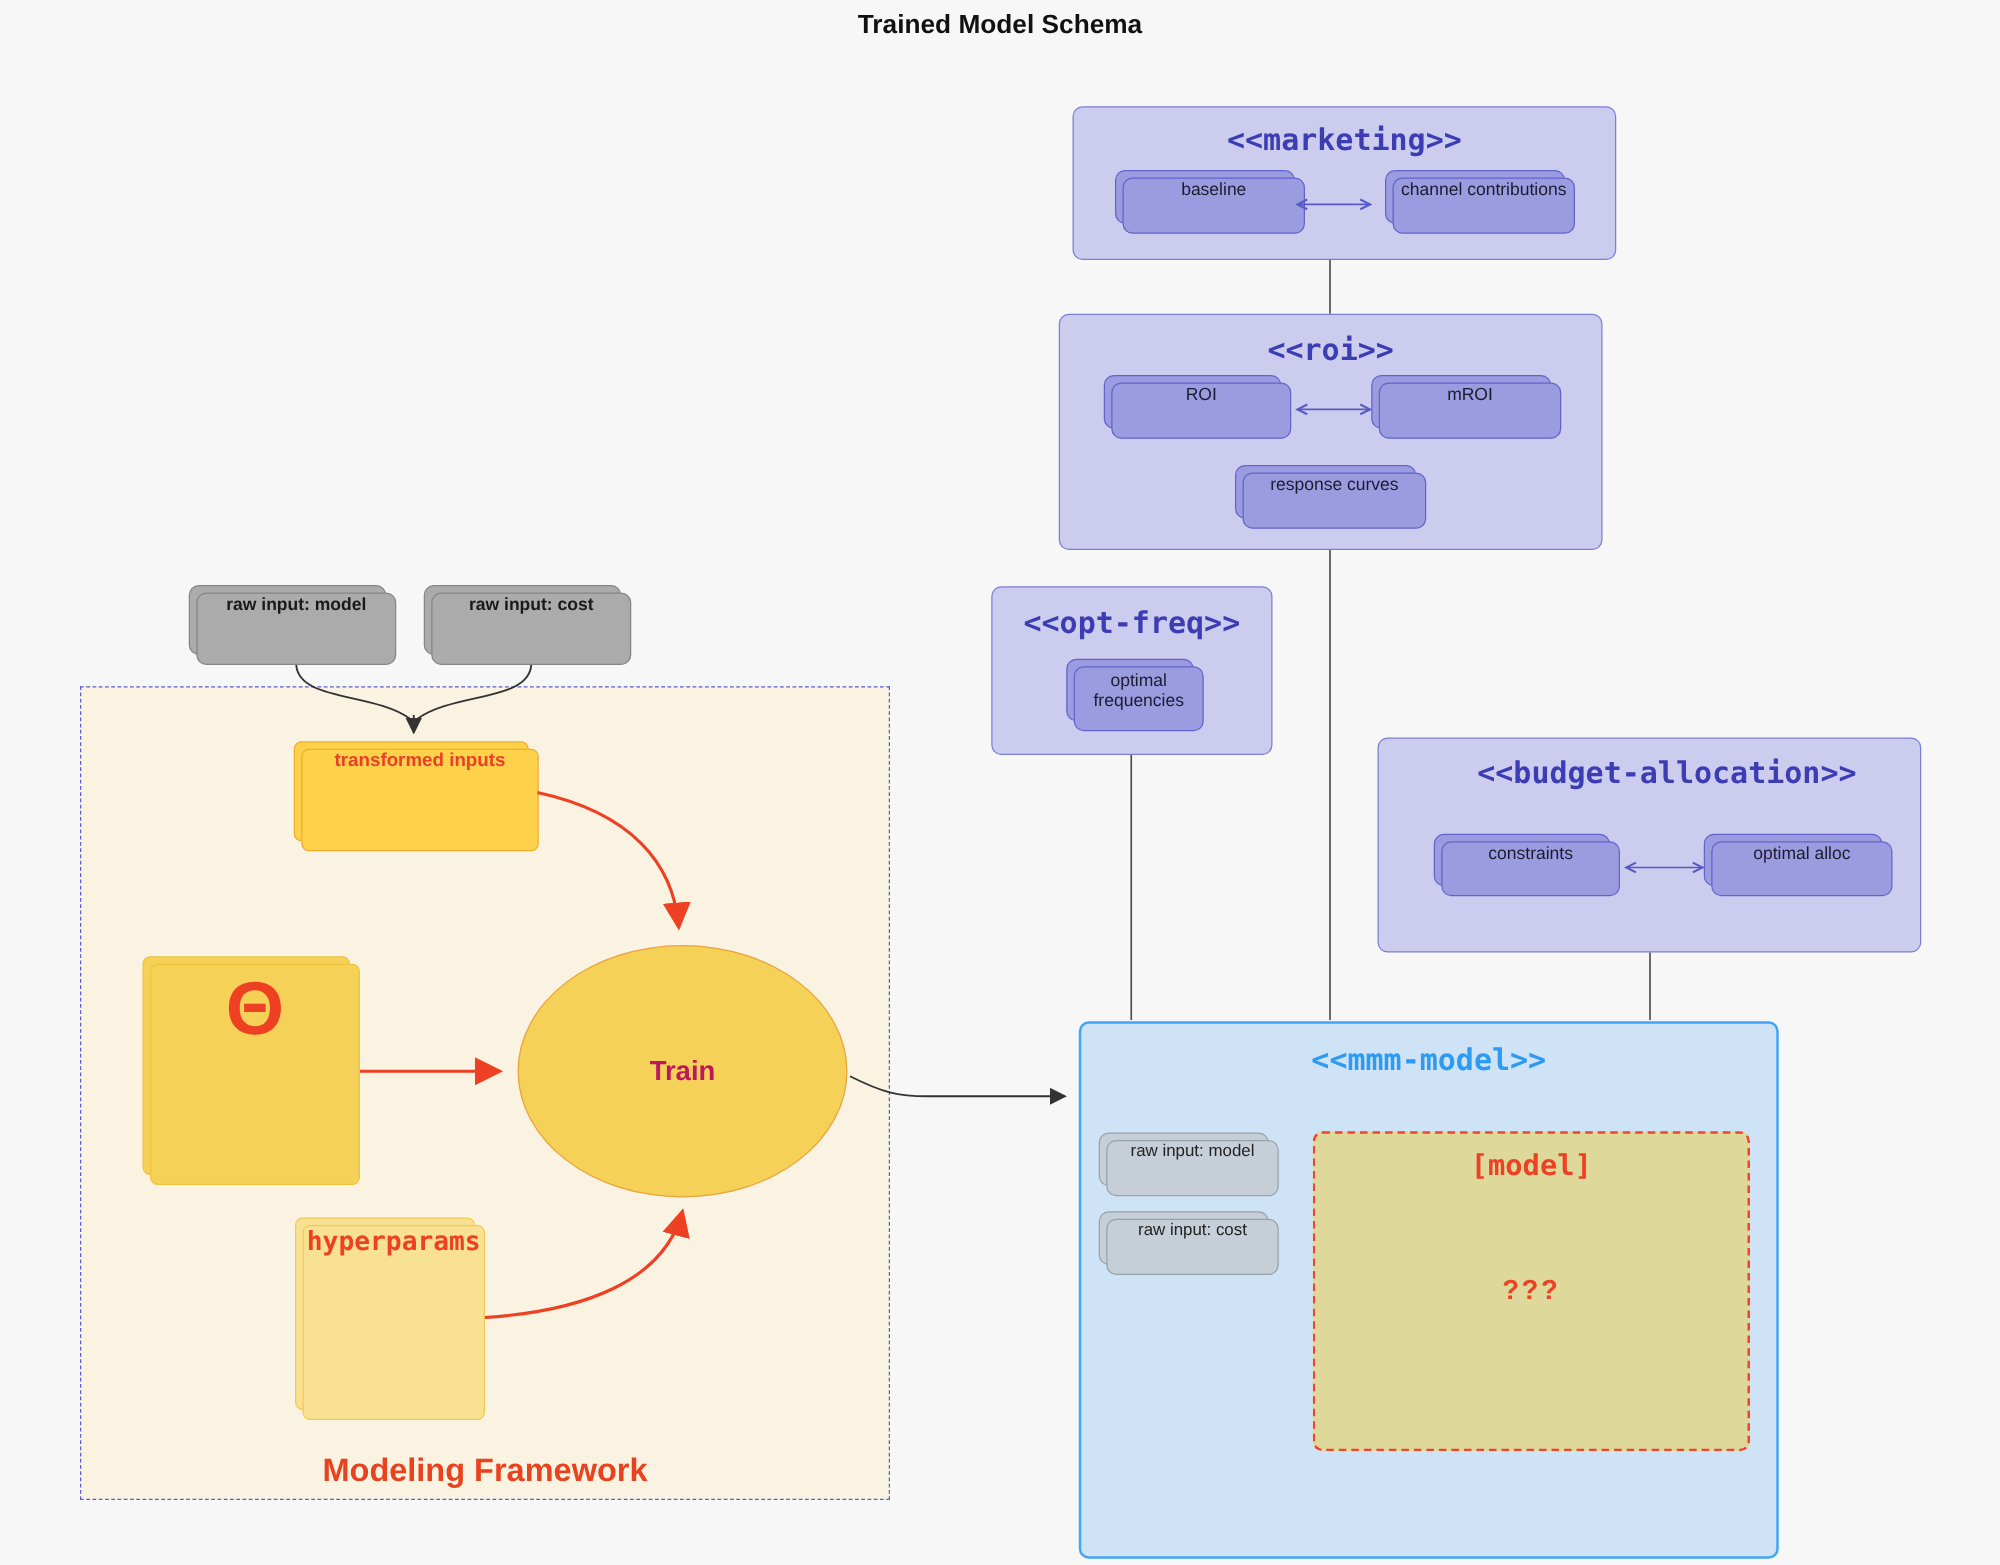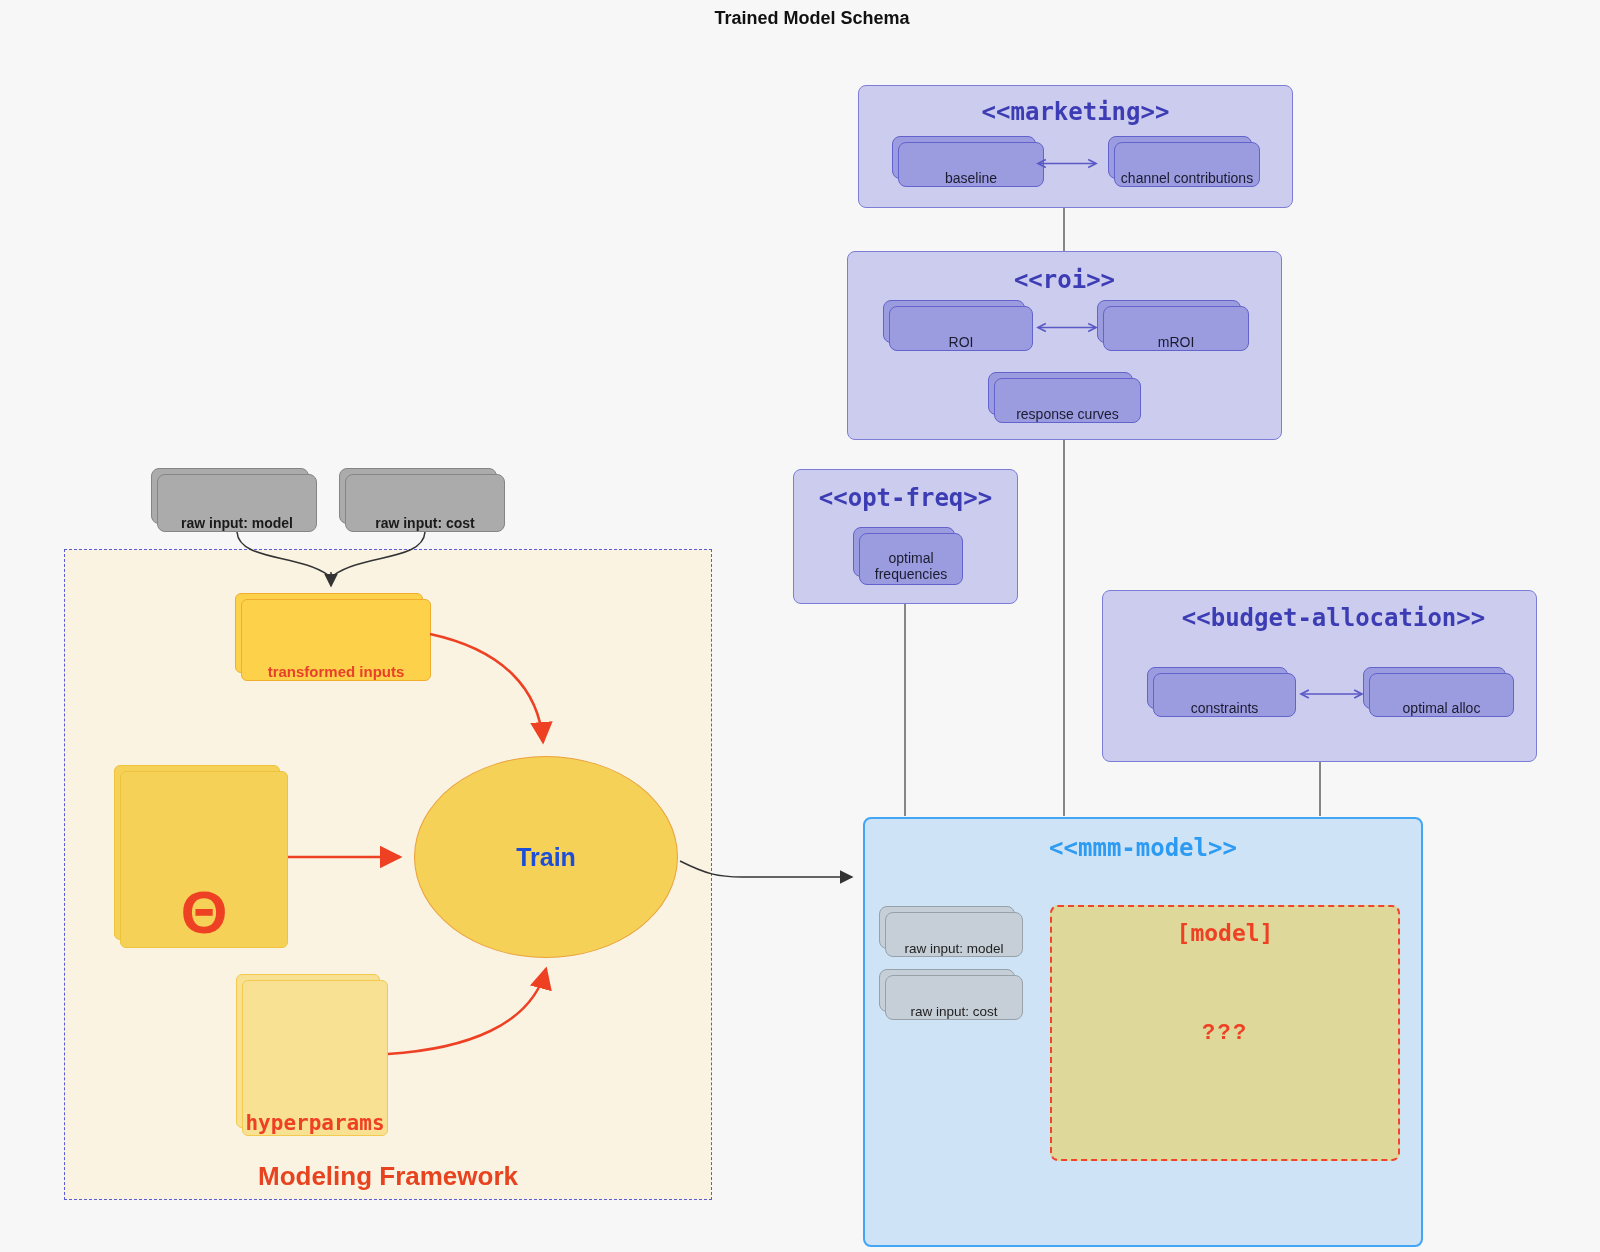--- a/index.html
+++ b/index.html
@@ -1,34 +1,34 @@
 <!DOCTYPE html>
 <html><head>
 <meta charset="utf-8">
 <style>
   html,body{margin:0;padding:0;}
   body{background:#f7f7f8;font-family:"Liberation Sans","DejaVu Sans",sans-serif;}
   #canvas{position:relative;width:1600px;height:1252px;background:#f7f7f8;overflow:hidden;z-index:0;}
 
   .diagram-title{position:absolute;left:800px;top:8px;transform:translateX(-50%);
-    font-size:18px;font-weight:bold;color:#111;white-space:nowrap;margin-left:12px;}
+    font-size:21px;font-weight:bold;color:#111;white-space:nowrap;}
 
   
   .ctr{position:absolute;z-index:0;border-radius:8px;box-sizing:border-box;}
   .ctr-purple{background:#ccccee;border:1.5px solid #7d7dd8;}
   .ctr-blue{background:#cfe3f6;border:2px solid #42a5f5;}
   .ctr-title{position:absolute;left:0;width:100%;text-align:center;
     font-family:"DejaVu Sans Mono",monospace;font-weight:bold;font-size:24px;color:#3c3cb4;
     white-space:nowrap;}
   .ctr-title.blue{color:#2e9bf2;}
 
   
   .stk{position:absolute;box-sizing:border-box;border-radius:8px;
     background:var(--f);border:var(--bw,1.5px) solid var(--s);
-    display:flex;align-items:flex-end;justify-content:center;text-align:center;}
+    display:flex;align-items:flex-start;justify-content:center;text-align:center;}
   .stk::before{content:"";position:absolute;left:-7px;top:-7px;width:100%;height:100%;
     box-sizing:border-box;border-radius:inherit;background:var(--f);
     border:var(--bw,1.5px) solid var(--s);z-index:-1;}
 
   .card-purple{--f:#9b9be0;--s:#6363cc;font-size:14px;color:#1b1b2f;}
   .card-gray-dark{--f:#ababab;--s:#858585;font-size:14px;font-weight:bold;color:#1a1a1a;}
   .card-gray-light{--f:#c6cfd7;--s:#97a1aa;font-size:13.5px;color:#222;}
   .card-yellow{--f:#fdd24a;--s:#f0ad2e;font-size:15px;font-weight:bold;color:#e8402a;}
   .card-theta{--f:#f5d158;--s:#f0c33c;font-size:60px;font-weight:bold;color:#ee4023;}
   .card-hyper{--f:#f9e193;--s:#f3ca4e;font-family:"DejaVu Sans Mono",monospace;
@@ -36,21 +36,21 @@
 
   
   .framework{position:absolute;left:64px;top:549px;width:648px;height:651px;
     background:#faf3e2;border:1.5px dashed #5b5bd6;box-sizing:border-box;z-index:0;}
   .framework-label{position:absolute;left:0;top:611px;width:100%;text-align:center;
     font-size:26px;font-weight:bold;color:#e8431f;}
 
   .train-ellipse{position:absolute;left:349px;top:206px;width:264px;height:202px;
     background:#f5d158;border:1.5px solid #eaa23b;border-radius:50%;
     display:flex;align-items:center;justify-content:center;
-    font-size:25px;font-weight:bold;color:#1d4ed8;box-sizing:border-box;}
+    font-size:22px;font-weight:bold;color:#be185d;box-sizing:border-box;}
 
   
   .model-dashed{position:absolute;left:185px;top:86px;width:350px;height:256px;
     background:#ded89b;border:2.5px dashed #f0442c;border-radius:8px;box-sizing:border-box;}
   .model-label{position:absolute;left:0;top:13px;width:100%;text-align:center;
     font-family:"DejaVu Sans Mono",monospace;font-size:23px;font-weight:bold;color:#ee4023;}
   .model-question{position:absolute;left:0;top:112px;width:100%;text-align:center;
     font-size:22px;font-weight:bold;color:#ee4023;letter-spacing:2px;}
 
   svg.edges{position:absolute;left:0;top:0;z-index:3;pointer-events:none;}

